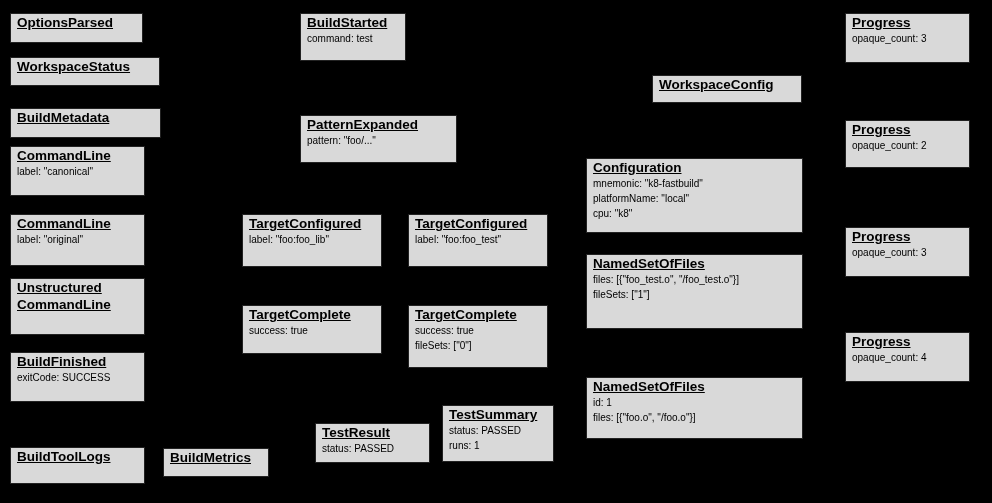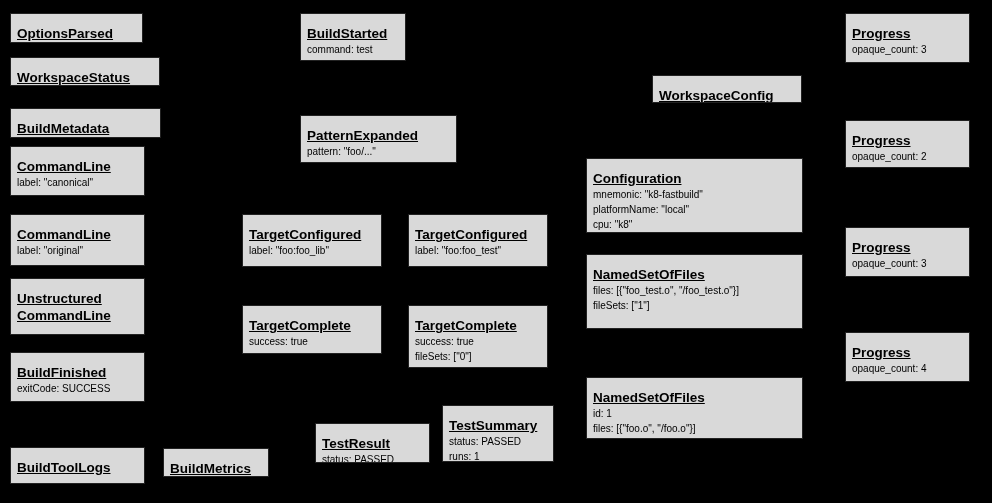--- a/index.html
+++ b/index.html
@@ -9,21 +9,21 @@
     height: 503px;
     background: #000;
     overflow: hidden;
     font-family: "Liberation Sans", sans-serif;
   }
   .node {
     position: absolute;
     box-sizing: border-box;
     background: #d9d9d9;
     border: 1.5px solid #222;
-    padding: 11px 5px 3px 6px;
+    padding: 0 5px 3px 6px;
     overflow: hidden;
   }
   .node .t {
     display: block;
     font-weight: bold;
     font-size: 13.5px;
     line-height: 17px;
     color: #000;
     text-decoration: underline;
   }

